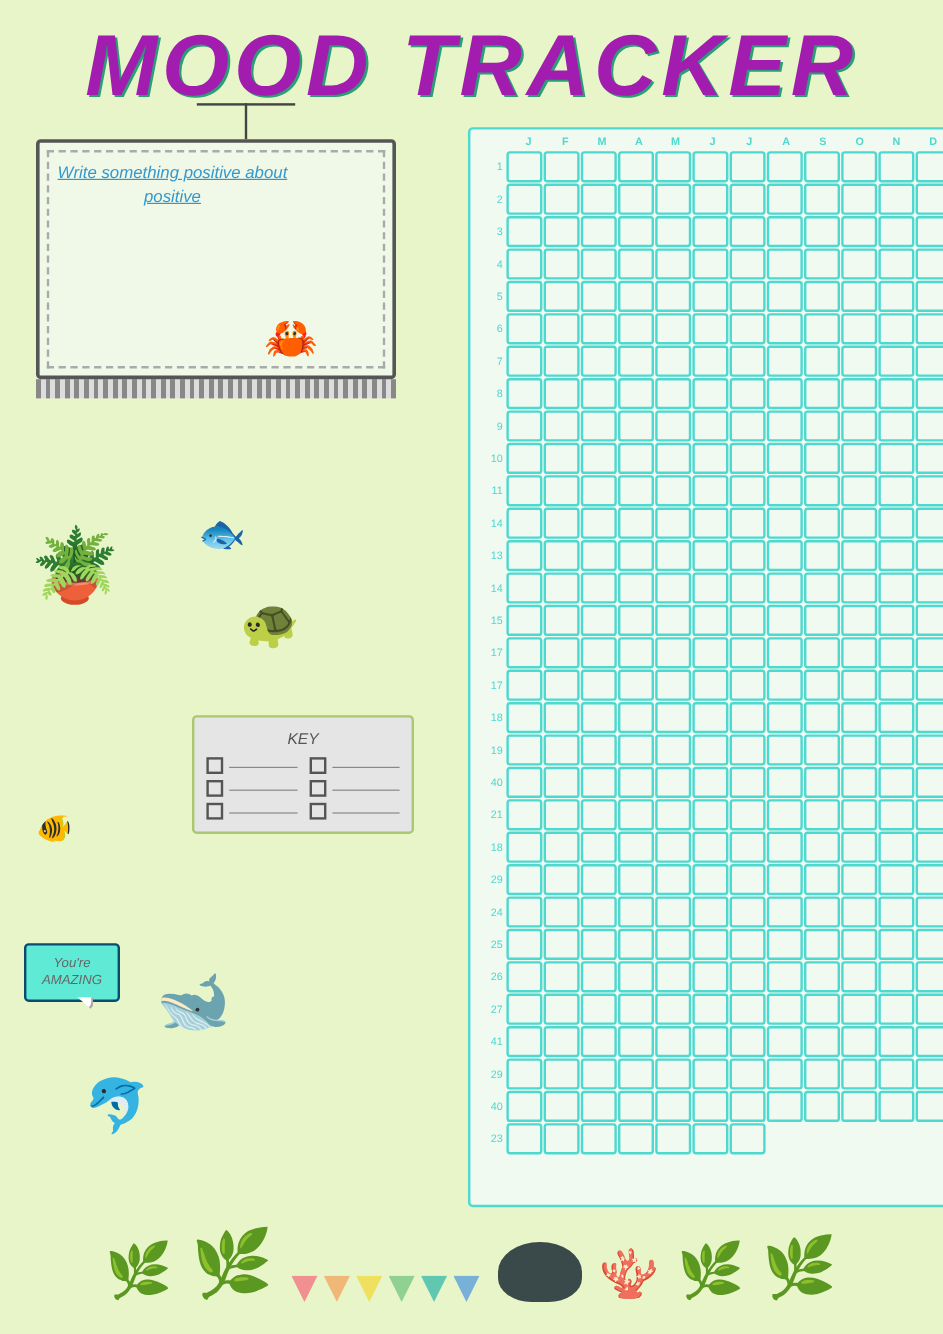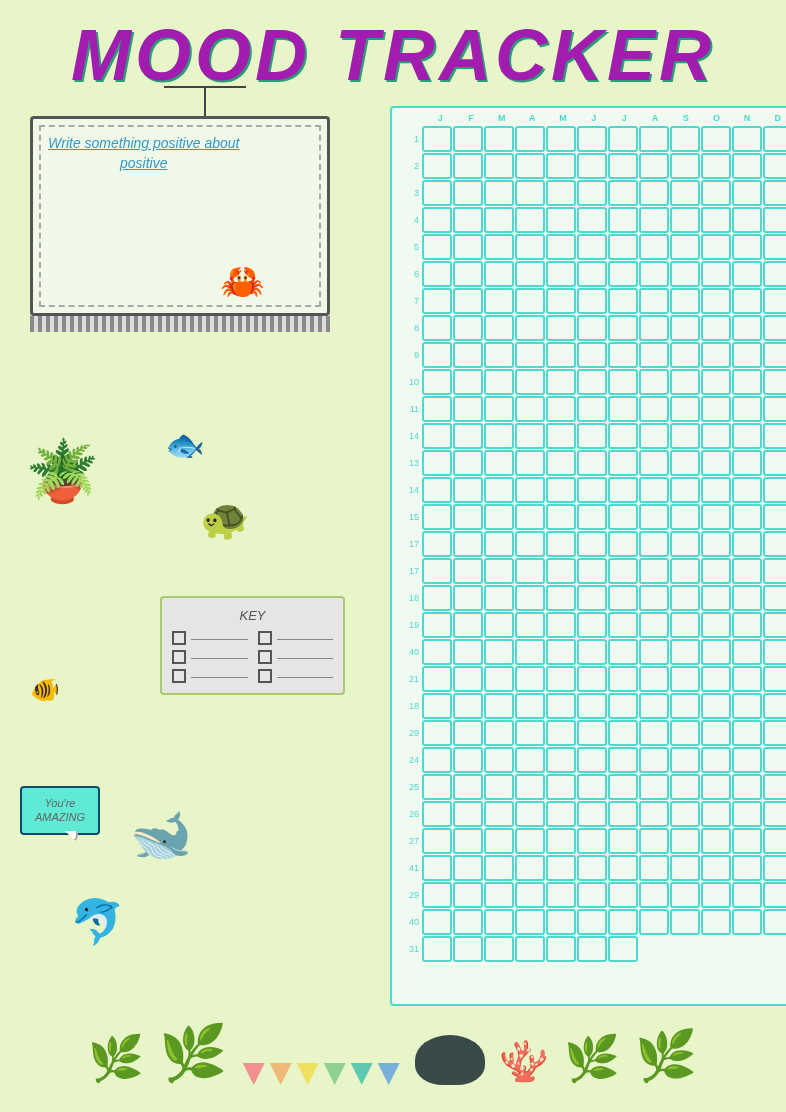--- a/index.html
+++ b/index.html
@@ -896,21 +896,21 @@
             <div class="cell"></div>
             <div class="cell"></div>
             <div class="cell"></div>
             <div class="cell"></div>
             <div class="cell"></div>
             <div class="cell"></div>
             <div class="cell"></div>
           </div>
         </div>
         <div class="grid-row">
-          <div class="row-num">31</div>
+          <div class="row-num">23</div>
           <div class="row-cells">
             <div class="cell"></div>
             <div class="cell"></div>
             <div class="cell"></div>
             <div class="cell"></div>
             <div class="cell"></div>
             <div class="cell"></div>
             <div class="cell"></div>
           </div>
         </div>

